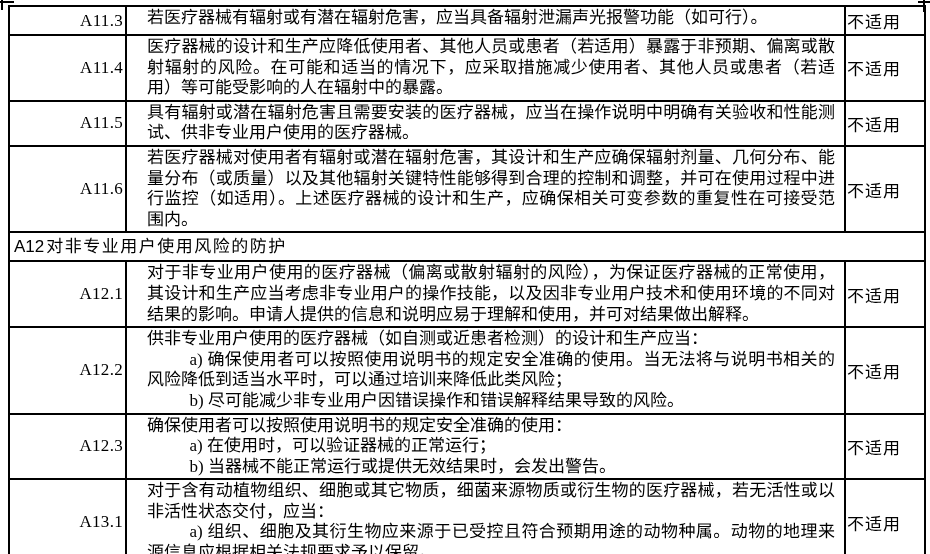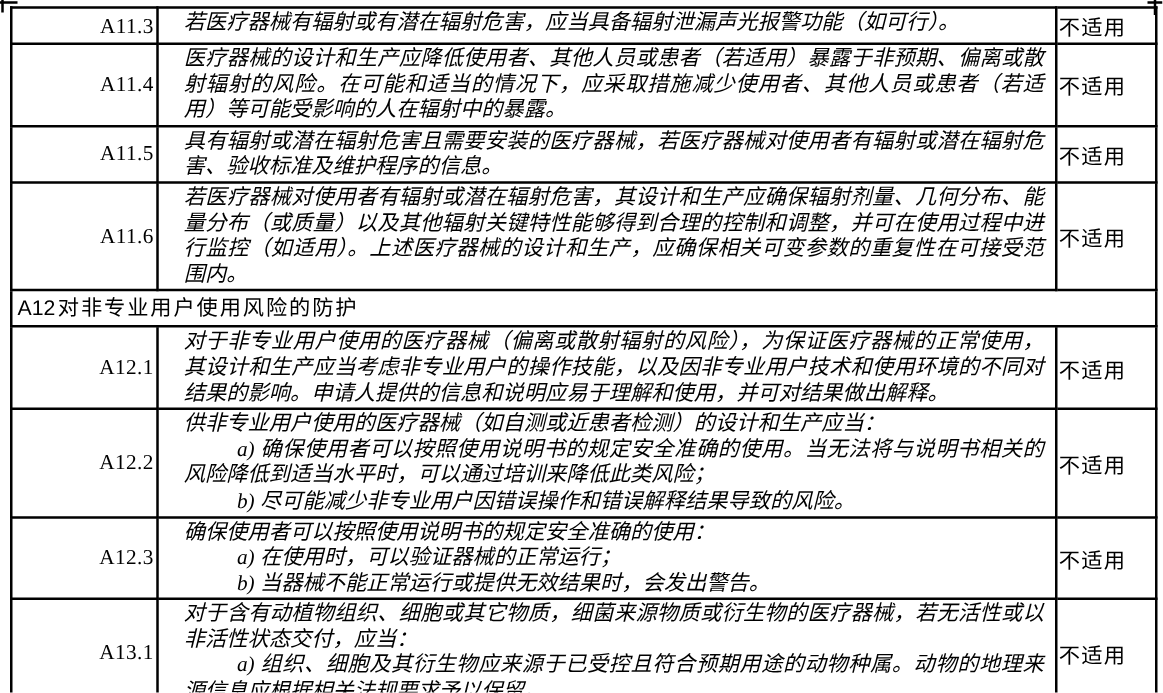--- a/index.html
+++ b/index.html
@@ -32,21 +32,20 @@
   td.cell-code {
     text-align: right;
     padding: 0 2px;
     letter-spacing: 0.3px;
   }
   td.cell-desc {
     padding: 1px 9px 1px 20px;
     line-height: 20.6px;
     text-align: justify;
     vertical-align: top;
-    font-style: italic;
   }
   td.cell-desc p {
     margin: 0;
     text-align: justify;
   }
   td.cell-desc p.indent {
     text-indent: 2.5em;
   }
   td.cell-status {
     text-align: left;
@@ -100,21 +99,21 @@
       <tr>
         <td class="cell-code">A11.4</td>
         <td class="cell-desc">
           <p>医疗器械的设计和生产应降低使用者、其他人员或患者（若适用）暴露于非预期、偏离或散射辐射的风险。在可能和适当的情况下，应采取措施减少使用者、其他人员或患者（若适用）等可能受影响的人在辐射中的暴露。</p>
         </td>
         <td class="cell-status">不适用</td>
       </tr>
       <tr>
         <td class="cell-code">A11.5</td>
         <td class="cell-desc">
-          <p>具有辐射或潜在辐射危害且需要安装的医疗器械，若医疗器械对使用者有辐射或潜在辐射危害、验收标准及维护程序的信息。</p>
+          <p>具有辐射或潜在辐射危害且需要安装的医疗器械，应当在操作说明中明确有关验收和性能测试、供非专业用户使用的医疗器械。</p>
         </td>
         <td class="cell-status">不适用</td>
       </tr>
       <tr>
         <td class="cell-code">A11.6</td>
         <td class="cell-desc">
           <p>若医疗器械对使用者有辐射或潜在辐射危害，其设计和生产应确保辐射剂量、几何分布、能量分布（或质量）以及其他辐射关键特性能够得到合理的控制和调整，并可在使用过程中进行监控（如适用）。上述医疗器械的设计和生产，应确保相关可变参数的重复性在可接受范围内。</p>
         </td>
         <td class="cell-status">不适用</td>
       </tr>

